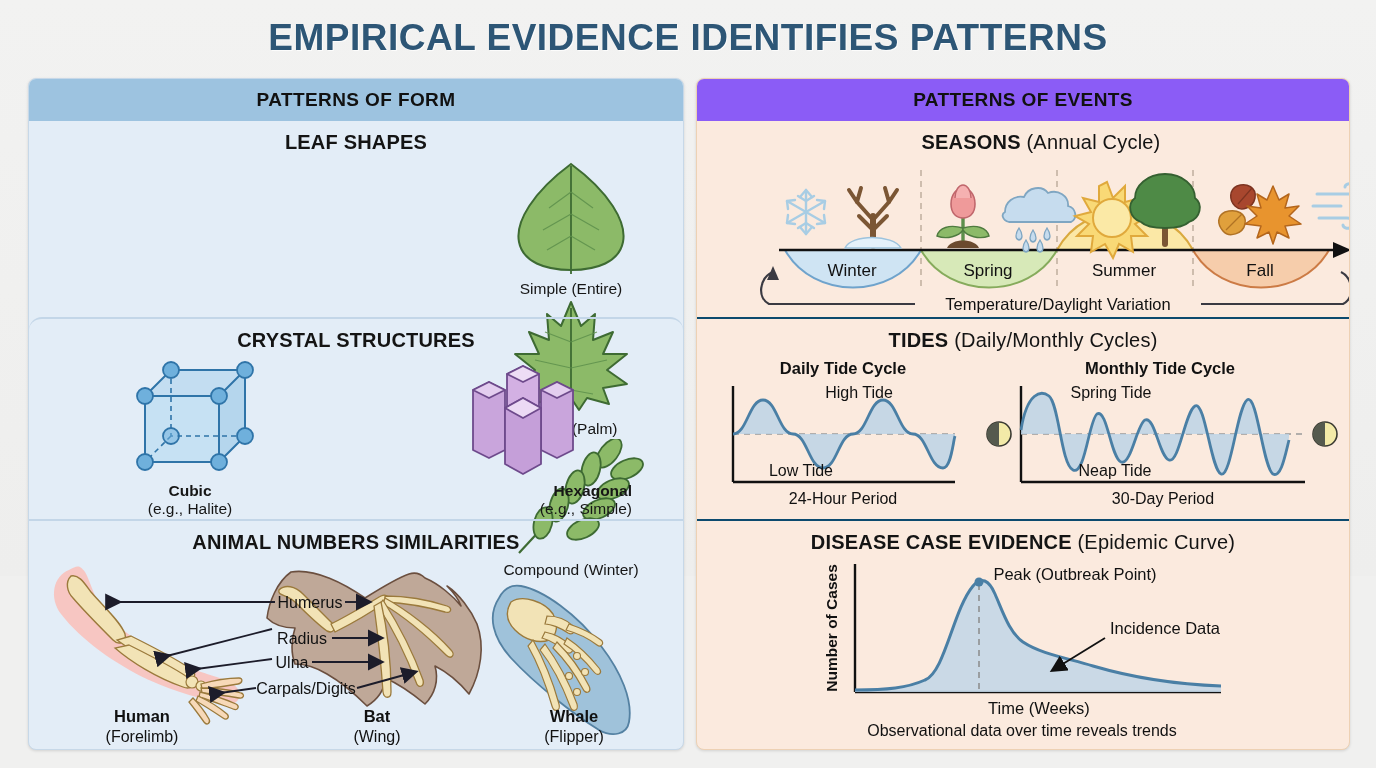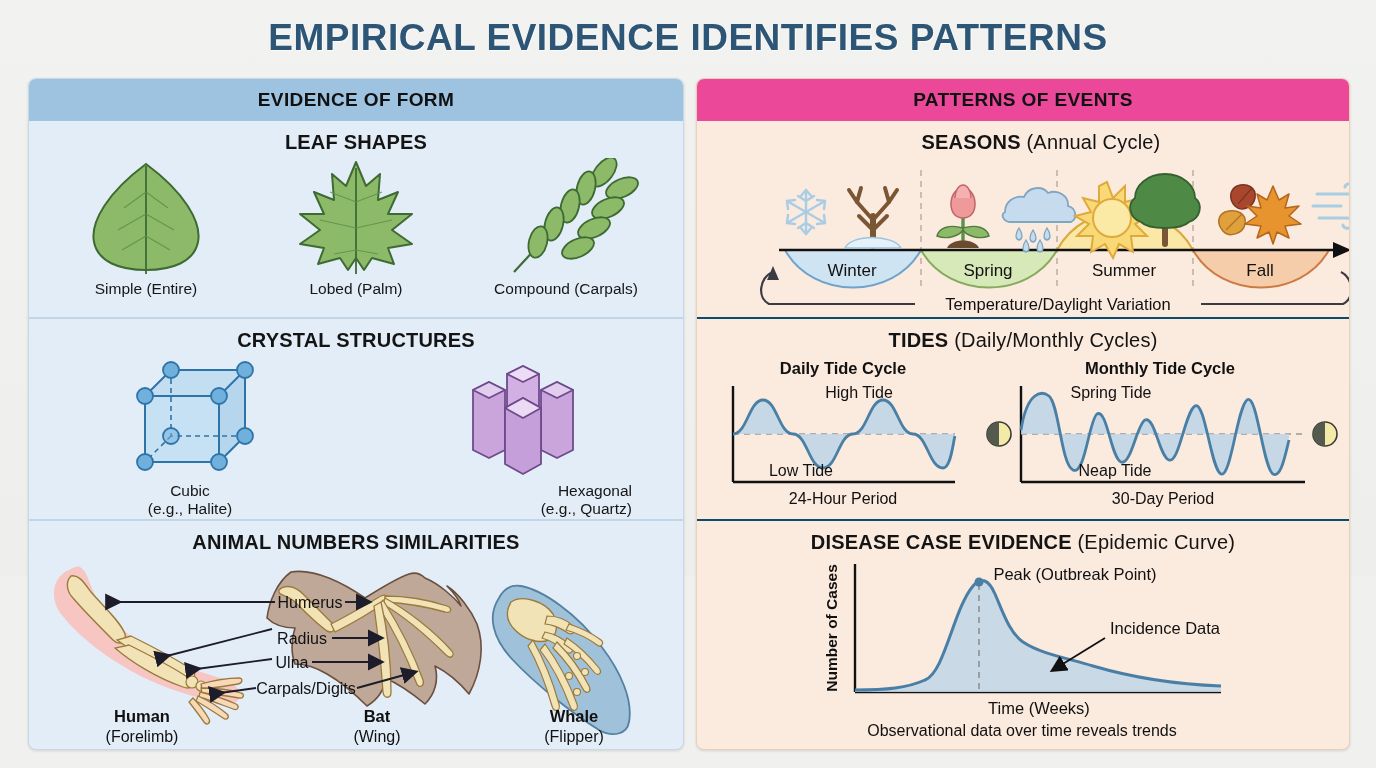--- a/index.html
+++ b/index.html
@@ -39,48 +39,49 @@
   #panel-form  { left: 28px;  width: 654px; background: #e3edf7; border: 1px solid #c7d8e8; }
   #panel-events{ left: 696px; width: 652px; background: #fbeade; border: 1px solid #edd1b4; }
 
   .panel-header {
     height: 42px; line-height: 42px;
     text-align: center;
     font-size: 19px; font-weight: bold;
     color: #111; letter-spacing: 0.4px;
   }
   #panel-form .panel-header  { background: #9dc3e0; }
-  #panel-events .panel-header{ background: #ec4899; }
+  #panel-events .panel-header{ background: #8b5cf6; }
 
   .section { position: relative; }
-  .sec-divider-blue  { border-top: 2px solid #c3d6e8; }
+  .sec-divider-blue  { border-top: 2px solid #c3d6e8; border-radius: 13px; }
   .sec-divider-orange{ border-top: 2px solid #0c4a6e; }
 
   .sec-title {
     text-align: center;
     font-size: 20px;
     font-weight: bold;
     color: #141414;
     padding-top: 10px;
     letter-spacing: 0.2px;
   }
   .sec-title .light { font-weight: normal; }
 
   .fig-caption {
     text-align: center;
     font-size: 15.5px;
     color: #161616;
     line-height: 1.18;
   }
-  .fig-caption .bold { font-weight: normal; }
+  .fig-caption .bold { font-weight: bold; }
 
   
   #leaf-row {
     display: flex; justify-content: space-around; align-items: flex-end;
     padding: 4px 12px 0 12px;
+    flex-direction: column;
   }
   .leaf-item { width: 200px; text-align: center; }
   .leaf-item svg { display: block; margin: 0 auto; }
 
   
   #crystal-row {
     display: flex; justify-content: center; align-items: flex-end;
     gap: 112px; padding: 2px 0 0 0;
   }
   .crystal-item { width: 220px; text-align: center; }
@@ -93,21 +94,21 @@
   svg text { font-family: "Liberation Sans", sans-serif; }
 </style>
 </head>
 <body>
 
 <div id="root">
 
   <div class="main-title">EMPIRICAL EVIDENCE IDENTIFIES PATTERNS</div>
 
   <div class="panel" id="panel-form">
-    <div class="panel-header">EVIDENCE OF FORM</div>
+    <div class="panel-header">PATTERNS OF FORM</div>
 
     <div class="section" style="height:196px;">
       <div class="sec-title">LEAF SHAPES</div>
       <div id="leaf-row">
 
         <div class="leaf-item">
           <svg width="160" height="118" viewBox="0 0 160 118">
             <path d="M80 6 C 118 34, 136 64, 132 84 C 128 104, 106 112, 80 112 C 54 112, 32 104, 28 84 C 24 64, 42 34, 80 6 Z" fill="#8cba68" stroke="#3e6b33" stroke-width="2"></path>
             <path d="M80 8 L80 116" stroke="#3e6b33" stroke-width="1.8" fill="none"></path>
             <path d="M80 34 L58 50 M80 34 L102 50 M80 56 L52 72 M80 56 L108 72 M80 78 L56 92 M80 78 L104 92" stroke="#5d8f4b" stroke-width="1.2" fill="none" opacity="0.85"></path>
@@ -134,21 +135,21 @@
               <ellipse cx="136" cy="30" rx="9" ry="17" transform="rotate(66 136 30)"></ellipse>
               <ellipse cx="100" cy="30" rx="9" ry="17" transform="rotate(14 100 30)"></ellipse>
               <ellipse cx="122" cy="50" rx="9" ry="17" transform="rotate(66 122 50)"></ellipse>
               <ellipse cx="84" cy="48" rx="9" ry="17" transform="rotate(14 84 48)"></ellipse>
               <ellipse cx="108" cy="70" rx="9" ry="17" transform="rotate(66 108 70)"></ellipse>
               <ellipse cx="68" cy="66" rx="9" ry="17" transform="rotate(14 68 66)"></ellipse>
               <ellipse cx="92" cy="90" rx="9" ry="17" transform="rotate(66 92 90)"></ellipse>
               <ellipse cx="52" cy="84" rx="9" ry="16" transform="rotate(14 52 84)"></ellipse>
             </g>
           </svg>
-          <div class="fig-caption" style="margin-top:4px;">Compound (Carpals)</div>
+          <div class="fig-caption" style="margin-top:4px;">Compound (Winter)</div>
         </div>
 
       </div>
     </div>
 
     <div class="section sec-divider-blue" style="height:200px;">
       <div class="sec-title">CRYSTAL STRUCTURES</div>
       <div id="crystal-row">
 
         <div class="crystal-item">
@@ -194,21 +195,21 @@
 
               <polygon points="60,20 76,12 92,20 92,92 76,100 60,92" fill="#d3b0e3"></polygon>
               <polygon points="60,20 76,12 92,20 76,28" fill="#eddcf5"></polygon>
 
               <polygon points="58,54 76,44 94,54 94,110 76,120 58,110" fill="#c59fd9"></polygon>
               <polygon points="58,54 76,44 94,54 76,64" fill="#ecdaf4"></polygon>
             </g>
           </svg>
           <div class="fig-caption" style="margin-top:6px;text-align:right;">
             <span class="bold">Hexagonal</span><br>
-            <span>(e.g., Quartz)</span>
+            <span>(e.g., Simple)</span>
           </div>
         </div>
 
       </div>
     </div>
 
     <div class="section sec-divider-orange" style="height:230px; border-top:2px solid #c3d6e8;">
       <div class="sec-title">ANIMAL NUMBERS SIMILARITIES</div>
 
       <div id="skeleton-row">

